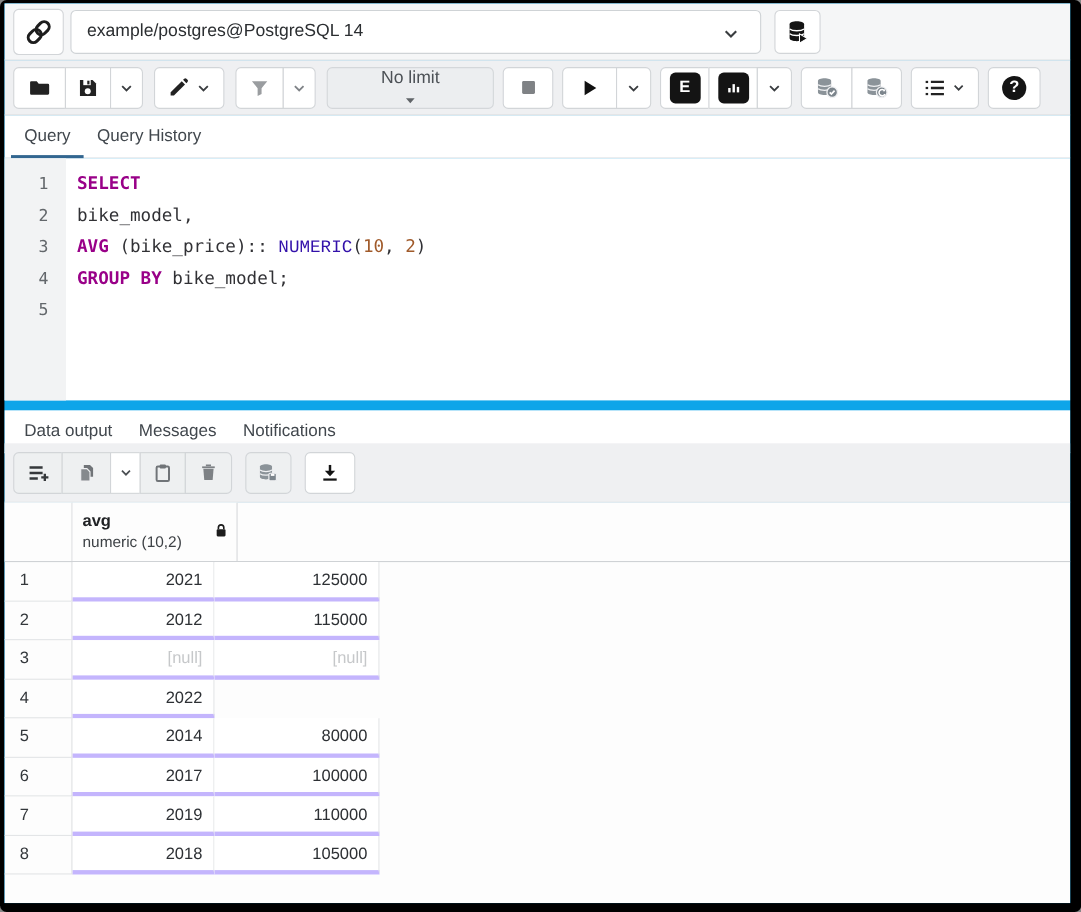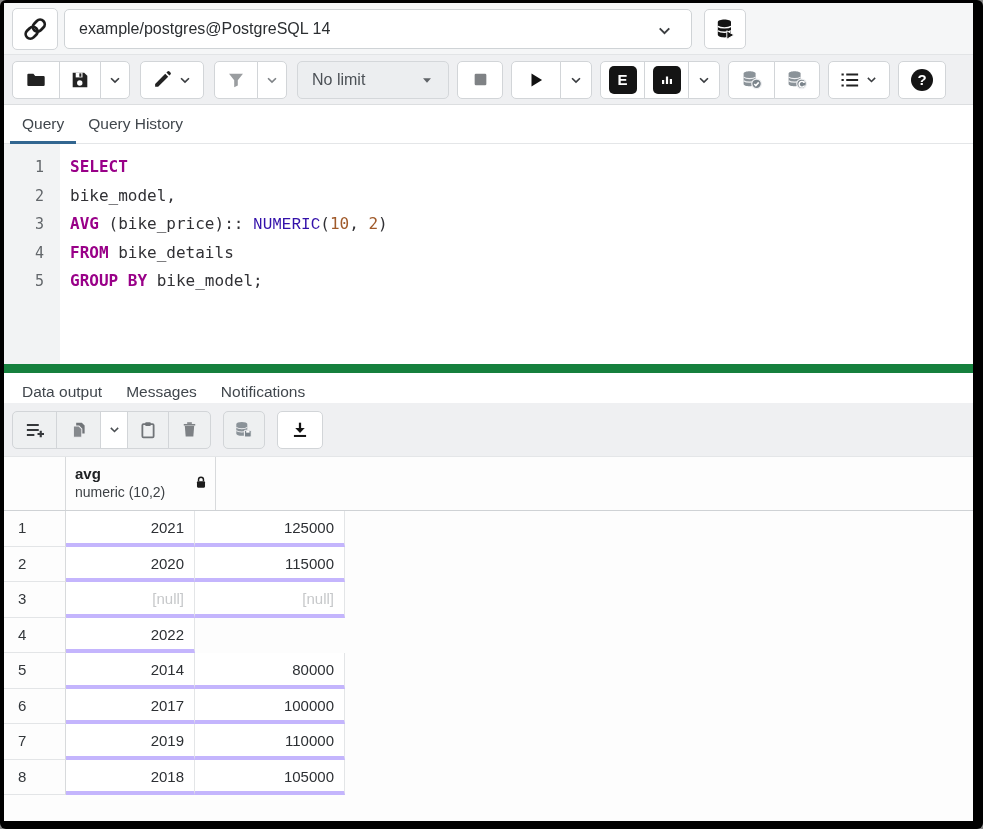--- a/index.html
+++ b/index.html
@@ -1,37 +1,37 @@
 <!DOCTYPE html>
 <html><head>
 <meta charset="utf-8">
 <style>
   html,body{margin:0;padding:0;background:#888;}
   *{box-sizing:border-box;}
   .frame{width:983px;height:829px;background:#000;border-radius:6px;padding:3px 10px 8px 4px;position:relative;font-family:"Liberation Sans",sans-serif;}
-  .app{width:969px;height:818px;background:#15803d;position:relative;overflow:hidden;}
+  .app{width:969px;height:818px;background:#0ea5e9;position:relative;overflow:hidden;}
 
   
   .topbar{position:absolute;left:0;top:0;width:100%;height:52px;background:#f5f6f7;border-bottom:1px solid #e2e4e6;display:flex;align-items:center;padding:0 8px;}
   .icon-btn{background:#fff;border:1px solid #d2d5d8;border-radius:5px;display:flex;align-items:center;justify-content:center;cursor:pointer;}
   .conn-btn{width:46px;height:42px;margin-right:6px;}
   .conn-select{width:628px;height:40px;background:#fff;border:1px solid #cfd3d6;border-radius:5px;display:flex;align-items:center;padding:0 14px;position:relative;cursor:pointer;}
   .conn-select .txt{font-size:16px;color:#2b2e31;}
   .conn-select .chev{position:absolute;right:18px;top:12px;}
   .newconn-btn{width:42px;height:40px;margin-left:12px;}
 
   
   .toolbar{position:absolute;left:0;top:52px;width:100%;height:50px;background:#eff0f2;border-bottom:1px solid #dcdee0;display:flex;align-items:center;padding:0 8px;}
   .tgroup{display:flex;height:38px;}
   .tbtn{background:#fff;border:1px solid #d2d5d8;display:flex;align-items:center;justify-content:center;height:38px;cursor:pointer;}
   .tgroup .tbtn{border-radius:0;margin-left:-1px;}
   .tgroup .tbtn:first-child{border-radius:5px 0 0 5px;margin-left:0;}
   .tgroup .tbtn:last-child{border-radius:0 5px 5px 0;}
   .tgroup .tbtn.only{border-radius:5px;}.gap8{width:8px;}.gap10{width:10px;}
-  .limit-dd{width:152px;height:38px;background:#eceef0;border:1px solid #d4d7da;border-radius:5px;display:flex;align-items:center;justify-content:space-between;padding:0 14px;cursor:pointer;}
+  .limit-dd{width:152px;height:38px;background:#eceef0;border:1px solid #d4d7da;border-radius:5px;display:flex;align-items:center;justify-content:space-between;padding:0 14px;cursor:pointer;flex-direction:column;}
   .limit-dd .txt{font-size:16px;color:#4c5156;}
   .badge{width:28px;height:28px;border-radius:5px;background:#141414;color:#fff;display:flex;align-items:center;justify-content:center;font-size:15px;font-weight:bold;}
 
   
   .tabsrow{position:absolute;left:0;width:100%;height:39px;background:#fff;border-bottom:1px solid #e4e6e8;display:flex;align-items:stretch;padding:0 6px;text-align:right;}
   .qtabs{top:102px;}
   .otabs{top:370px;}
   .tab{position:relative;display:flex;align-items:center;padding:0 12px;font-size:15.5px;color:#41474d;cursor:pointer;}
   .tab.active::after{content:"";position:absolute;left:0;right:0;bottom:-1px;height:3px;background:#326690;}
 
@@ -290,21 +290,20 @@
           <div class="gut-num">1</div>
           <div class="gut-num">2</div>
           <div class="gut-num">3</div>
           <div class="gut-num">4</div>
           <div class="gut-num">5</div>
         </div>
     <div class="code">
           <div class="code-line"><span class="tok-kw">SELECT</span></div>
           <div class="code-line"><span class="tok-plain">bike_model,</span></div>
           <div class="code-line"><span class="tok-kw">AVG</span><span class="tok-plain"> (bike_price):: </span><span class="tok-type">NUMERIC</span><span class="tok-plain">(</span><span class="tok-num">10</span><span class="tok-plain">, </span><span class="tok-num">2</span><span class="tok-plain">)</span></div>
-          <div class="code-line"><span class="tok-kw">FROM</span><span class="tok-plain"> bike_details</span></div>
           <div class="code-line"><span class="tok-kw">GROUP BY</span><span class="tok-plain"> bike_model;</span></div>
         </div>
   </div>
 
   <div class="tabsrow otabs">
     <div class="tab active">
           <span>Data output</span>
         </div>
     <div class="tab">
           <span>Messages</span>
@@ -401,21 +400,21 @@
       </div>
     </div>
     <div>
           <div class="grow">
             <div class="rn">1</div>
             <div class="val col-1">2021</div>
             <div class="val col-2">125000</div>
           </div>
           <div class="grow">
             <div class="rn">2</div>
-            <div class="val col-1">2020</div>
+            <div class="val col-1">2012</div>
             <div class="val col-2">115000</div>
           </div>
           <div class="grow">
             <div class="rn">3</div>
             <div class="val col-1 null">[null]</div>
             <div class="val col-2 null">[null]</div>
           </div>
           <div class="grow">
             <div class="rn">4</div>
             <div class="val col-1">2022</div>

